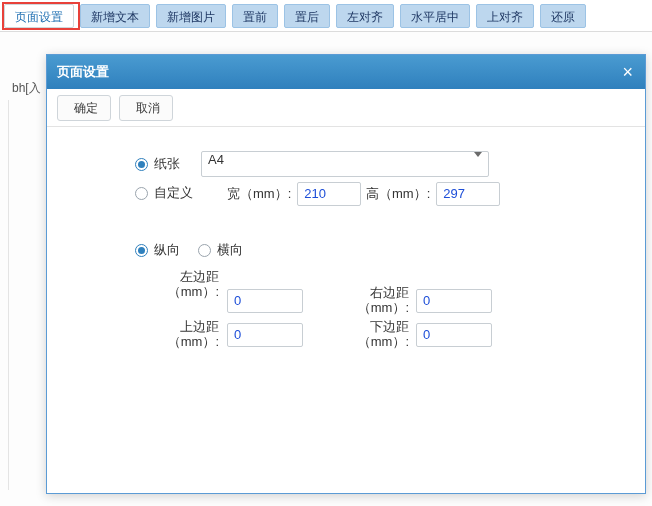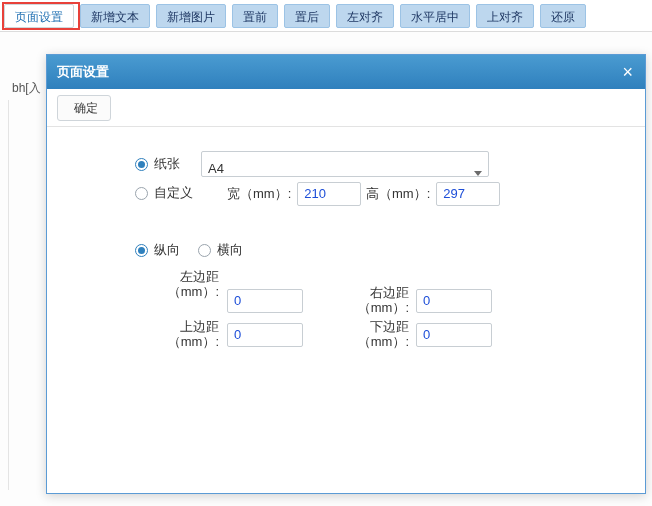--- a/index.html
+++ b/index.html
@@ -234,21 +234,21 @@
   .rlabel { font-size: 13px; color: #333; margin-right: 10px; white-space: nowrap; }
 
   
   #paper-select {
     width: 288px;
     height: 26px;
     border: 1px solid #c8ced3;
     background: #fff;
     border-radius: 2px;
     display: flex;
-    align-items: flex-end;
+    align-items: flex-start;
     padding: 0 6px;
     box-sizing: border-box;
     cursor: pointer;
   }
   #paper-select-value { flex: 1; font-size: 13px; color: #333; }
   .caret {
     width: 0; height: 0;
     border-left: 4px solid transparent;
     border-right: 4px solid transparent;
     border-top: 5px solid #6b6b6b;
@@ -312,20 +312,21 @@
 
 <div id="dialog">
 
   <div id="dialog-titlebar">
     <div id="dialog-title">页面设置</div>
     <div id="dialog-close">×</div>
   </div>
 
   <div id="dialog-toolbar">
     <div class="dlg-btn">确定</div>
+    <div class="dlg-btn">取消</div>
   </div>
 
   <div id="dialog-body">
 
     <div class="row" style="left:56px; top:28px;">
       <span class="radio checked"></span>
       <span class="rlabel">纸张</span>
     </div>
     <div class="row" style="left:122px; top:24px;">
       <div id="paper-select">

